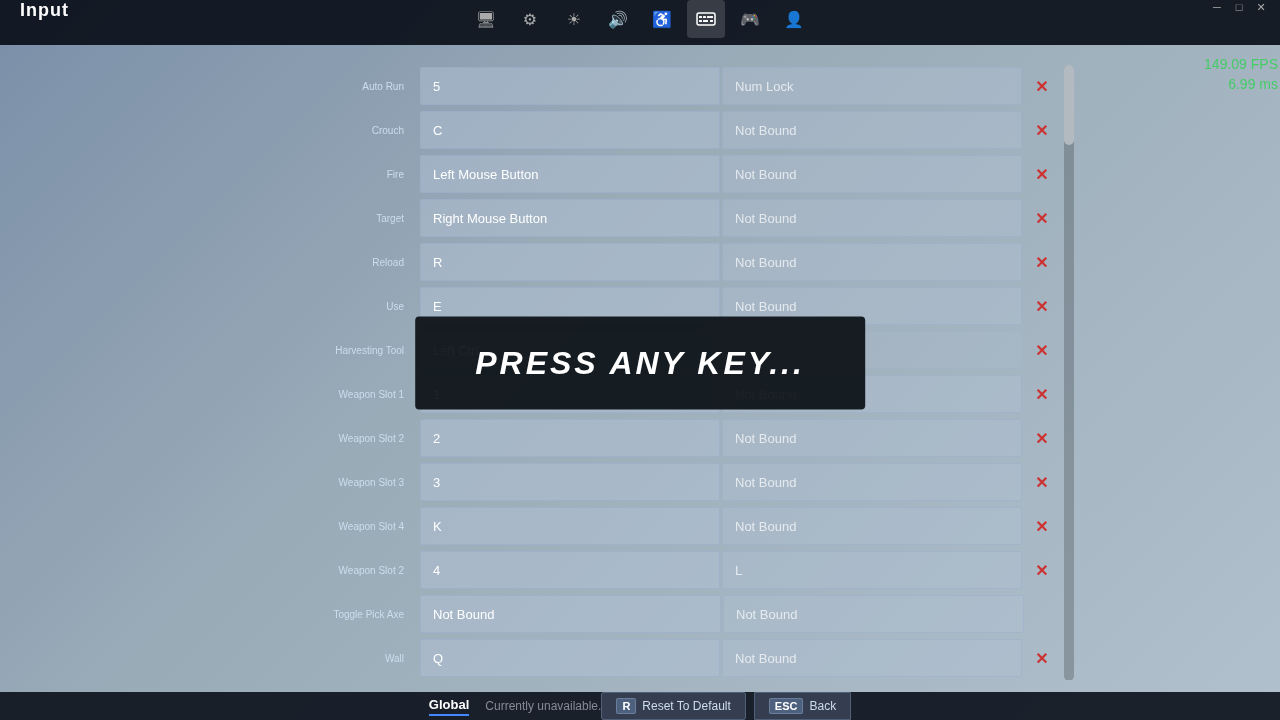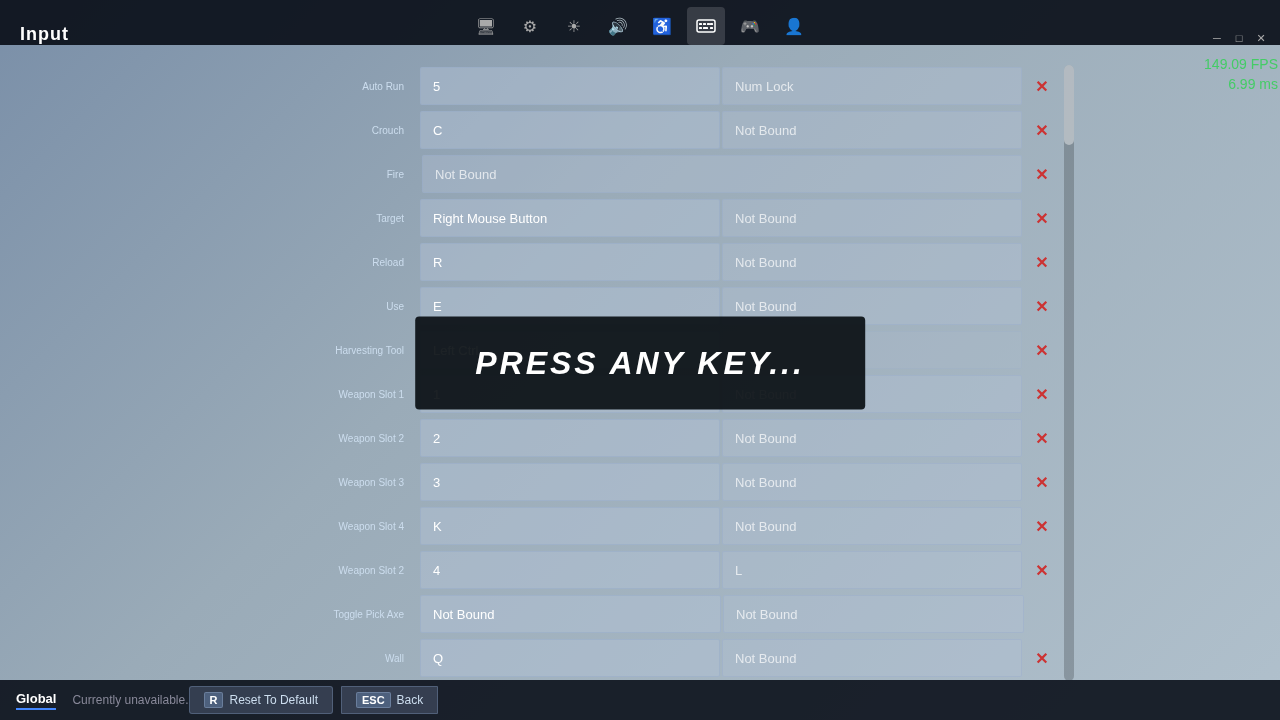--- a/index.html
+++ b/index.html
@@ -21,21 +21,21 @@
 
     
     .title-bar {
       position: absolute;
       top: 0;
       left: 0;
       right: 0;
       height: 45px;
       background: rgba(10,15,25,0.92);
       display: flex;
-      align-items: flex-end;
+      align-items: flex-start;
       justify-content: space-between;
       padding: 0 12px;
       z-index: 10;
     }
 
     .title-text {
       color: #ffffff;
       font-size: 18px;
       font-weight: bold;
       letter-spacing: 1px;
@@ -214,25 +214,25 @@
       line-height: 1.4;
       z-index: 5;
     }
 
     
     .bottom-bar {
       position: absolute;
       bottom: 0;
       left: 0;
       right: 0;
-      height: 40px;
+      height: 28px;
       background: rgba(10,15,25,0.9);
       display: flex;
       align-items: center;
-      justify-content: flex-start;
+      justify-content: center;
       padding: 0 16px;
       z-index: 10;
     }
 
     .bottom-left {
       display: flex;
       align-items: center;
       gap: 16px;
     }
 
@@ -350,20 +350,21 @@
 
     <div class="binding-row">
       <div class="binding-label">Crouch</div>
       <div class="binding-key">C</div>
       <div class="binding-key-alt">Not Bound</div>
       <div class="binding-delete">✕</div>
     </div>
 
     <div class="binding-row">
       <div class="binding-label">Fire</div>
+      <div class="binding-key">Left Mouse Button</div>
       <div class="binding-key-alt">Not Bound</div>
       <div class="binding-delete">✕</div>
     </div>
 
     <div class="binding-row">
       <div class="binding-label">Target</div>
       <div class="binding-key">Right Mouse Button</div>
       <div class="binding-key-alt">Not Bound</div>
       <div class="binding-delete">✕</div>
     </div>

